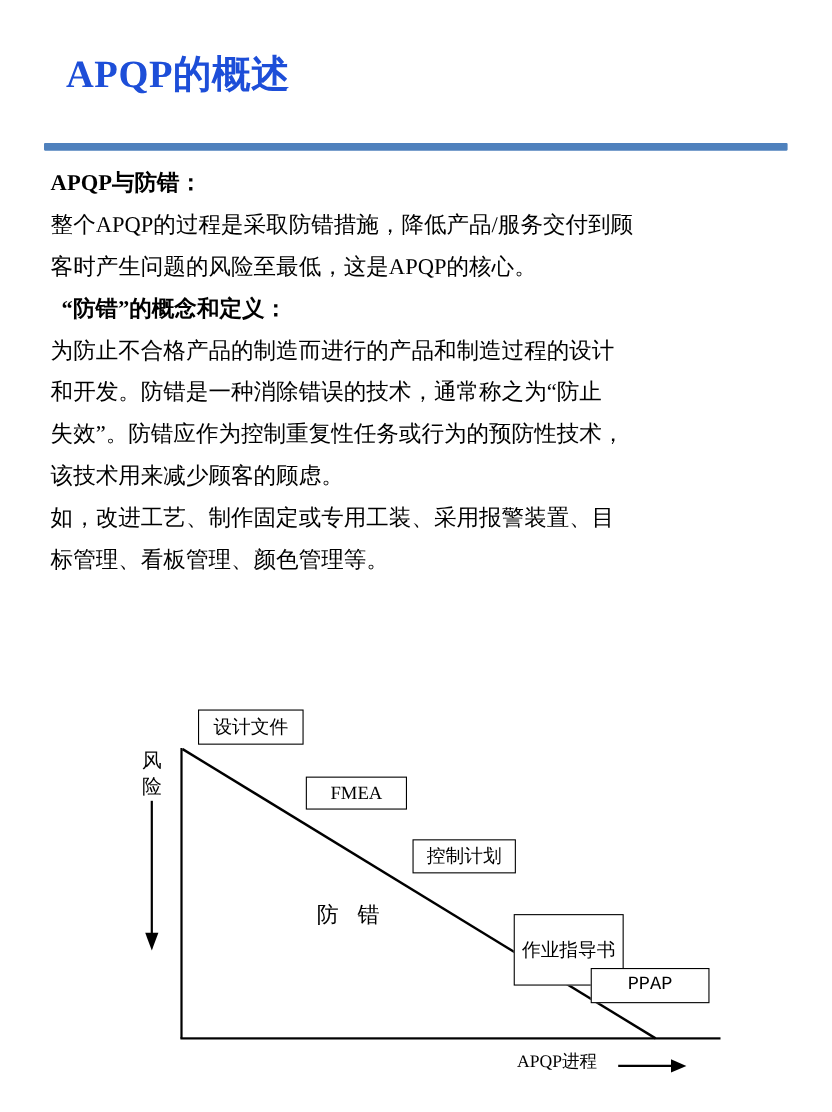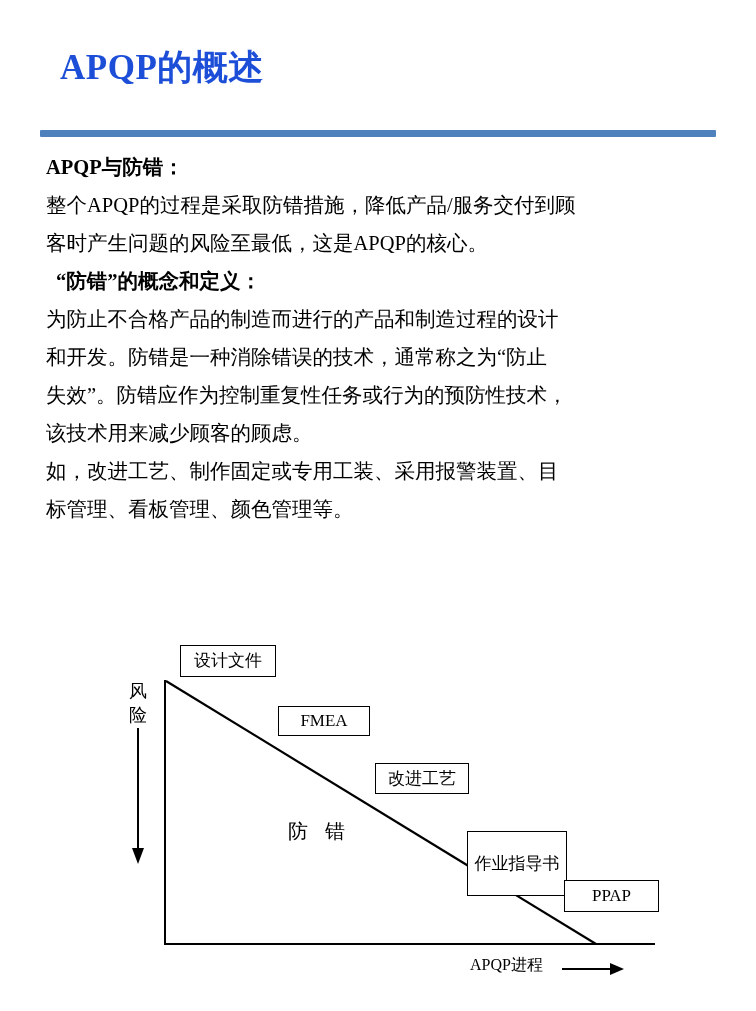--- a/index.html
+++ b/index.html
@@ -162,18 +162,18 @@
 
       <line x1="562" y1="969" x2="616" y2="969" stroke="#000" stroke-width="2"></line>
       <polygon points="624,969 610,963 610,975" fill="#000"></polygon>
     </svg>
 
     <div class="fangcuo">防 错</div>
     <div class="progress-label">APQP进程</div>
 
     <div class="box" style="left:180px; top:645px; width:96px; height:32px;">设计文件</div>
     <div class="box" style="left:278px; top:706px; width:92px; height:30px;">FMEA</div>
-    <div class="box" style="left:375px; top:763px; width:94px; height:31px;">改进工艺</div>
+    <div class="box" style="left:375px; top:763px; width:94px; height:31px;">控制计划</div>
     <div class="box" style="left:467px; top:831px; width:100px; height:65px;">作业指导书</div>
-    <div class="box" style="left:564px; top:880px; width:95px; height:32px;">PPAP</div>
+    <div class="box" style="left:537px; top:880px; width:108px; height:32px;font-family:Liberation Mono, monospace;">PPAP</div>
   </div>
 
 </div>
 
 </body></html>

